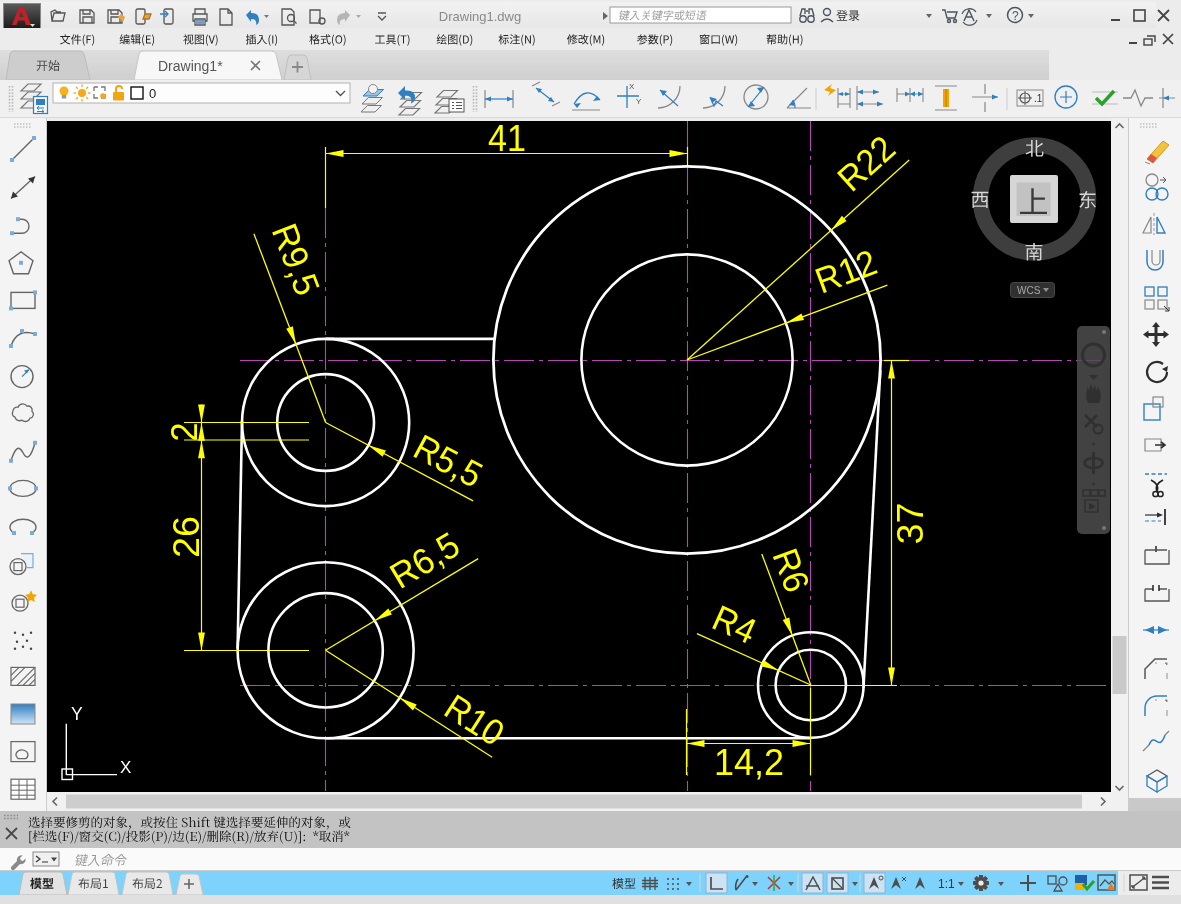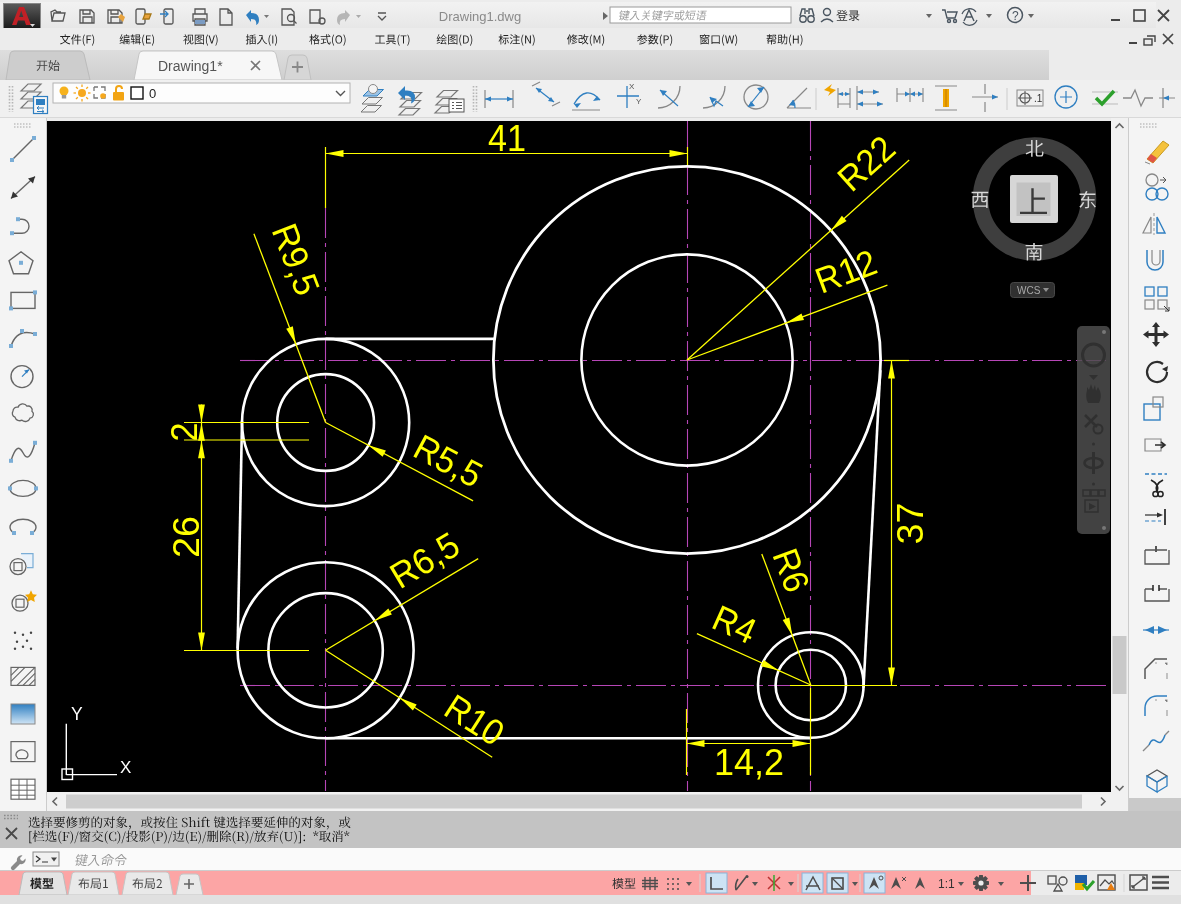--- a/index.html
+++ b/index.html
@@ -556,21 +556,21 @@
     </div>
     <div class="abs" style="left:0;top:848px;width:1181px;height:23px;background:#fafafa;border-bottom:1px solid #ccc">
       <svg width="1181" height="23">
         <path d="M11.5 18.5 L17 13 a4.5 4.5 0 0 1 5.5 -5.5 l-2.5 2.5 l0.8 2.2 2.2 0.8 2.5 -2.5 a4.5 4.5 0 0 1 -5.5 5.5 L14.5 21.5 a2.1 2.1 0 0 1 -3 -3 z" fill="#8a8a8a"></path>
         <rect x="33" y="4" width="26" height="14" fill="#f0f0f0" stroke="#888"></rect>
         <path d="M36 8 l4 3 -4 3 M42 14 h6" stroke="#333" stroke-width="1.2" fill="none"></path>
         <path d="M51 9.5 l6 0 -3 4 z" fill="#444"></path>
         <path d="M75.6 12.5 75.4 13.4H76.9L76.4 15.9C76.2 16.5 75.7 17 75.5 17.2C75.6 17.3 75.8 17.7 75.9 17.9C76.1 17.6 76.4 17.4 78.8 16C78.7 15.8 78.6 15.5 78.6 15.2L77.2 16.1L77.7 13.4H79.1L79.3 12.5H77.9L78.2 10.7H79.5L79.7 9.9H76.6C77 9.4 77.4 9 77.8 8.4H80.1L80.2 7.5H78.3C78.6 7.1 78.8 6.7 79 6.3L78.2 6C77.6 7.4 76.7 8.6 75.8 9.5C76 9.6 76.2 10.1 76.3 10.2L76.6 9.9L76.4 10.7H77.4L77 12.5ZM83.5 7.1 83.3 7.8H84.9L84.7 8.9H82.8L82.7 9.6H84.5L84.3 10.7H82.8L82.6 11.4H84.2L84 12.4H82.4L82.2 13.2H83.8L83.6 14.2H81.7L81.6 15H83.5L83.1 16.6H83.9L84.2 15H86.6L86.8 14.2H84.4L84.6 13.2H86.7L86.9 12.4H84.8L85 11.4H86.9L87.2 9.6H88L88.2 8.9H87.4L87.7 7.1H85.8L86 6.1H85.2L85 7.1ZM85.3 9.6H86.5L86.3 10.7H85.1ZM85.5 8.9 85.7 7.8H86.9L86.7 8.9ZM79.8 11.7C79.8 11.6 80 11.6 80.1 11.5H81.4C81.1 12.5 80.8 13.5 80.4 14.2C80.3 13.8 80.2 13.3 80.2 12.7L79.5 12.9C79.5 13.8 79.7 14.6 79.9 15.2C79.2 16.2 78.5 16.9 77.7 17.4C77.8 17.6 78 17.9 78 18.1C78.9 17.6 79.6 16.9 80.2 16C81.1 17.5 82.6 17.9 84.4 17.9H86.1C86.2 17.6 86.4 17.2 86.5 17C86.1 17 84.9 17 84.6 17C83 17 81.5 16.7 80.7 15.2C81.4 14 81.9 12.6 82.4 10.7L82 10.6L81.8 10.6H81C81.8 9.6 82.6 8.4 83.3 7.1L82.8 6.7L82.5 6.8H80.6L80.4 7.7H82C81.4 8.9 80.7 9.9 80.5 10.2C80.2 10.6 79.8 11 79.6 11C79.7 11.2 79.8 11.5 79.8 11.7Z M94.3 9.4C92.8 13.1 90.6 15.7 87.4 17.2C87.6 17.4 88 17.8 88.1 18C91.1 16.5 93.2 14.1 94.8 10.7C94.9 13.2 95.8 16.1 98.6 18C98.8 17.8 99.3 17.4 99.5 17.2C95 14.1 95.7 9.2 96.2 6.9H92L91.8 7.9H95C94.9 8.4 94.9 8.9 94.8 9.5Z M108.5 7C109.4 8.5 111.5 10.2 113.3 11.1C113.6 10.9 113.9 10.5 114.2 10.3C112.2 9.4 110.2 7.8 109.1 6.1H108.1C106.7 7.6 104.1 9.4 101.6 10.4C101.7 10.6 101.9 11 102 11.2C104.5 10.1 107 8.4 108.5 7ZM105.4 9.4 105.2 10.3H110.6L110.7 9.4ZM102.9 11.5 101.7 17H102.6L102.9 15.9H106L106.9 11.5ZM103.6 12.3H105.8L105.3 15.1H103ZM108 11.5 106.7 18.1H107.6L108.8 12.3H111.4L110.8 15.5C110.7 15.7 110.7 15.7 110.5 15.7C110.3 15.8 109.7 15.8 108.9 15.7C109 16 109.1 16.4 109.1 16.6C110 16.6 110.6 16.6 111.1 16.5C111.5 16.3 111.6 16 111.7 15.5L112.5 11.5Z M121.4 7C122.3 8.7 124.2 10.5 126 11.7C126.2 11.4 126.6 11 126.8 10.8C125 9.8 123.1 8 122.1 6.1H121.1C119.7 7.7 117.1 9.8 114.7 11C114.8 11.2 115 11.5 115.1 11.7C117.6 10.5 120 8.6 121.4 7ZM118.2 10 118 10.9H123.5L123.7 10ZM115.6 12.4 115.4 13.3H118.9L117.9 18H118.9L119.9 13.3H123.7L123.1 16C123.1 16.2 123 16.2 122.8 16.2C122.6 16.2 121.9 16.2 121.1 16.2C121.2 16.5 121.3 16.9 121.3 17.1C122.3 17.1 123 17.1 123.4 17C123.8 16.8 124 16.5 124.1 16L124.8 12.4Z" fill="#999"></path>
       </svg>
     </div>
-    <div class="abs" style="left:0;top:871px;width:1031px;height:24px;background:#fca5a5">
+    <div class="abs" style="left:0;top:871px;width:1118px;height:24px;background:#7dd3fc">
       <svg width="1181" height="24">
         <path d="M19 24 L23 3 Q23.5 1 26 1 L60 1 Q62.5 1 63 3 L67 24 Z" fill="#e3e3e3" stroke="#bbb"></path>
         <path transform="translate(30,17)" d="M6.1 -4.8H9.4V-4.3H6.1ZM6.1 -6.3H9.4V-5.8H6.1ZM8.6 -10.2V-9.4H7.2V-10.2H5.9V-9.4H4.5V-8.2H5.9V-7.5H7.2V-8.2H8.6V-7.5H10V-8.2H11.4V-9.4H10V-10.2ZM4.8 -7.3V-3.3H7.1C7.1 -3.1 7.1 -2.8 7 -2.6H4.3V-1.4H6.6C6.1 -0.8 5.3 -0.4 3.8 -0.1C4.1 0.2 4.4 0.7 4.5 1.1C6.5 0.6 7.5 -0.1 8 -1.2C8.6 -0.1 9.5 0.7 10.9 1.1C11.1 0.7 11.5 0.1 11.8 -0.1C10.7 -0.3 9.9 -0.8 9.3 -1.4H11.4V-2.6H8.4L8.5 -3.3H10.8V-7.3ZM1.8 -10.2V-8H0.5V-6.6H1.8V-6.3C1.5 -5 0.9 -3.4 0.2 -2.5C0.5 -2.2 0.8 -1.5 0.9 -1.1C1.2 -1.6 1.5 -2.3 1.8 -3V1.1H3.2V-4.4C3.4 -3.9 3.6 -3.4 3.8 -3L4.6 -4C4.4 -4.4 3.5 -5.7 3.2 -6.2V-6.6H4.3V-8H3.2V-10.2Z M19.3 -9.5V-5.4H20.7V-9.5ZM21.5 -10.1V-4.9C21.5 -4.8 21.5 -4.7 21.3 -4.7C21.1 -4.7 20.5 -4.7 20 -4.7C20.2 -4.4 20.4 -3.8 20.4 -3.5C21.3 -3.5 21.9 -3.5 22.3 -3.7C22.8 -3.9 22.9 -4.2 22.9 -4.9V-10.1ZM16.4 -8.5V-7.2H15.3V-8.5ZM13.8 -2.9V-1.6H17.3V-0.6H12.6V0.7H23.4V-0.6H18.7V-1.6H22.2V-2.9H18.7V-3.9H17.7V-6H18.8V-7.2H17.7V-8.5H18.6V-9.8H13.1V-8.5H14V-7.2H12.7V-6H13.9C13.7 -5.4 13.3 -4.8 12.4 -4.3C12.7 -4.1 13.2 -3.6 13.4 -3.3C14.6 -4 15.1 -5 15.3 -6H16.4V-3.7H17.3V-2.9Z" fill="#222"></path>
         <path d="M68 24 L72 3 Q72.5 1 75 1 L112 1 Q114.5 1 115 3 L119 24 Z" fill="#e9e9e9" stroke="#c4c4c4"></path>
         <path transform="translate(78,17)" d="M4.8 -10.1C4.6 -9.5 4.4 -8.9 4.2 -8.2H0.7V-7.4H3.8C3 -5.8 1.8 -4.3 0.4 -3.3C0.5 -3.1 0.8 -2.8 0.9 -2.5C1.6 -3 2.1 -3.5 2.7 -4.1V-0.2H3.6V-4.3H6.1V1H7V-4.3H9.7V-1.3C9.7 -1.1 9.7 -1.1 9.5 -1.1C9.3 -1.1 8.6 -1.1 7.8 -1.1C7.9 -0.9 8.1 -0.5 8.1 -0.3C9.1 -0.3 9.8 -0.3 10.2 -0.4C10.5 -0.6 10.6 -0.8 10.6 -1.3V-5.2H9.7H7V-6.8H6.1V-5.2H3.5C4 -5.9 4.4 -6.6 4.8 -7.4H11.3V-8.2H5.1C5.4 -8.8 5.5 -9.3 5.7 -9.9Z M13.8 -9.5V-6.6C13.8 -4.6 13.7 -1.9 12.3 0.1C12.5 0.2 12.9 0.5 13.1 0.6C14.1 -0.8 14.5 -2.8 14.6 -4.5H22C21.9 -1.5 21.8 -0.3 21.5 -0C21.4 0.1 21.3 0.1 21 0.1C20.8 0.1 20.2 0.1 19.6 0.1C19.7 0.3 19.8 0.7 19.8 0.9C20.5 1 21.1 1 21.5 0.9C21.8 0.9 22.1 0.8 22.3 0.5C22.6 0.1 22.8 -1.2 22.9 -4.9C23 -5 23 -5.3 23 -5.3H14.7L14.7 -6.4H22.1V-9.5ZM14.7 -8.7H21.2V-7.1H14.7ZM15.7 -3.6V0.2H16.5V-0.5H20.3V-3.6ZM16.5 -2.8H19.4V-1.2H16.5Z M25.1 0H29.9V-0.9H28.1V-8.8H27.3C26.8 -8.5 26.2 -8.3 25.5 -8.2V-7.5H27V-0.9H25.1Z" fill="#444"></path>
         <path d="M122 24 L126 3 Q126.5 1 129 1 L166 1 Q168.5 1 169 3 L173 24 Z" fill="#e9e9e9" stroke="#c4c4c4"></path>
         <path transform="translate(132,17)" d="M4.8 -10.1C4.6 -9.5 4.4 -8.9 4.2 -8.2H0.7V-7.4H3.8C3 -5.8 1.8 -4.3 0.4 -3.3C0.5 -3.1 0.8 -2.8 0.9 -2.5C1.6 -3 2.1 -3.5 2.7 -4.1V-0.2H3.6V-4.3H6.1V1H7V-4.3H9.7V-1.3C9.7 -1.1 9.7 -1.1 9.5 -1.1C9.3 -1.1 8.6 -1.1 7.8 -1.1C7.9 -0.9 8.1 -0.5 8.1 -0.3C9.1 -0.3 9.8 -0.3 10.2 -0.4C10.5 -0.6 10.6 -0.8 10.6 -1.3V-5.2H9.7H7V-6.8H6.1V-5.2H3.5C4 -5.9 4.4 -6.6 4.8 -7.4H11.3V-8.2H5.1C5.4 -8.8 5.5 -9.3 5.7 -9.9Z M13.8 -9.5V-6.6C13.8 -4.6 13.7 -1.9 12.3 0.1C12.5 0.2 12.9 0.5 13.1 0.6C14.1 -0.8 14.5 -2.8 14.6 -4.5H22C21.9 -1.5 21.8 -0.3 21.5 -0C21.4 0.1 21.3 0.1 21 0.1C20.8 0.1 20.2 0.1 19.6 0.1C19.7 0.3 19.8 0.7 19.8 0.9C20.5 1 21.1 1 21.5 0.9C21.8 0.9 22.1 0.8 22.3 0.5C22.6 0.1 22.8 -1.2 22.9 -4.9C23 -5 23 -5.3 23 -5.3H14.7L14.7 -6.4H22.1V-9.5ZM14.7 -8.7H21.2V-7.1H14.7ZM15.7 -3.6V0.2H16.5V-0.5H20.3V-3.6ZM16.5 -2.8H19.4V-1.2H16.5Z M24.5 0H30.1V-0.9H27.6C27.2 -0.9 26.6 -0.9 26.2 -0.9C28.2 -2.8 29.6 -4.6 29.6 -6.4C29.6 -7.9 28.6 -9 27.1 -9C26 -9 25.2 -8.4 24.5 -7.7L25.1 -7C25.6 -7.6 26.2 -8.1 26.9 -8.1C28 -8.1 28.6 -7.3 28.6 -6.3C28.6 -4.8 27.3 -3.1 24.5 -0.6Z" fill="#444"></path>
         <path d="M176 24 L180 5 Q180.5 3 183 3 L196 3 Q198.5 3 199 5 L203 24 Z" fill="#e9e9e9" stroke="#c4c4c4"></path>
         <path d="M184 13 h10 m-5 -5 v10" stroke="#666" stroke-width="1.6"></path>
         <path transform="translate(612,17)" d="M5.7 -5H9.8V-4.1H5.7ZM5.7 -6.5H9.8V-5.7H5.7ZM8.8 -10.1V-9.1H6.9V-10.1H6.1V-9.1H4.3V-8.3H6.1V-7.4H6.9V-8.3H8.8V-7.4H9.7V-8.3H11.3V-9.1H9.7V-10.1ZM4.8 -7.2V-3.5H7.3C7.2 -3.1 7.2 -2.8 7.1 -2.5H4.1V-1.7H6.8C6.4 -0.8 5.5 -0.1 3.7 0.2C3.9 0.4 4.1 0.8 4.2 1C6.3 0.5 7.3 -0.4 7.8 -1.7C8.4 -0.4 9.5 0.5 11 1C11.2 0.7 11.4 0.4 11.6 0.2C10.2 -0.1 9.2 -0.7 8.6 -1.7H11.3V-2.5H8C8.1 -2.8 8.1 -3.1 8.1 -3.5H10.7V-7.2ZM2.1 -10.1V-7.8H0.6V-6.9H2.1V-6.9C1.8 -5.3 1.1 -3.4 0.4 -2.4C0.5 -2.1 0.8 -1.8 0.9 -1.5C1.3 -2.2 1.8 -3.3 2.1 -4.5V0.9H3V-5.2C3.3 -4.6 3.7 -3.8 3.8 -3.4L4.4 -4.1C4.2 -4.5 3.3 -6 3 -6.4V-6.9H4.2V-7.8H3V-10.1Z M19.6 -9.4V-5.4H20.4V-9.4ZM21.9 -10V-4.6C21.9 -4.5 21.8 -4.4 21.6 -4.4C21.4 -4.4 20.8 -4.4 20.2 -4.4C20.3 -4.2 20.4 -3.9 20.5 -3.6C21.3 -3.6 21.9 -3.6 22.3 -3.8C22.6 -3.9 22.7 -4.1 22.7 -4.6V-10ZM16.7 -8.8V-7.1H15.2V-7.2V-8.8ZM12.8 -7.1V-6.3H14.3C14.1 -5.5 13.7 -4.7 12.7 -4.1C12.9 -4 13.2 -3.6 13.3 -3.5C14.5 -4.2 15 -5.3 15.1 -6.3H16.7V-3.8H17.5V-6.3H18.9V-7.1H17.5V-8.8H18.6V-9.6H13.2V-8.8H14.3V-7.2V-7.1ZM17.6 -4V-2.7H13.8V-1.8H17.6V-0.3H12.6V0.5H23.4V-0.3H18.5V-1.8H22.2V-2.7H18.5V-4Z" fill="#333"></path>

